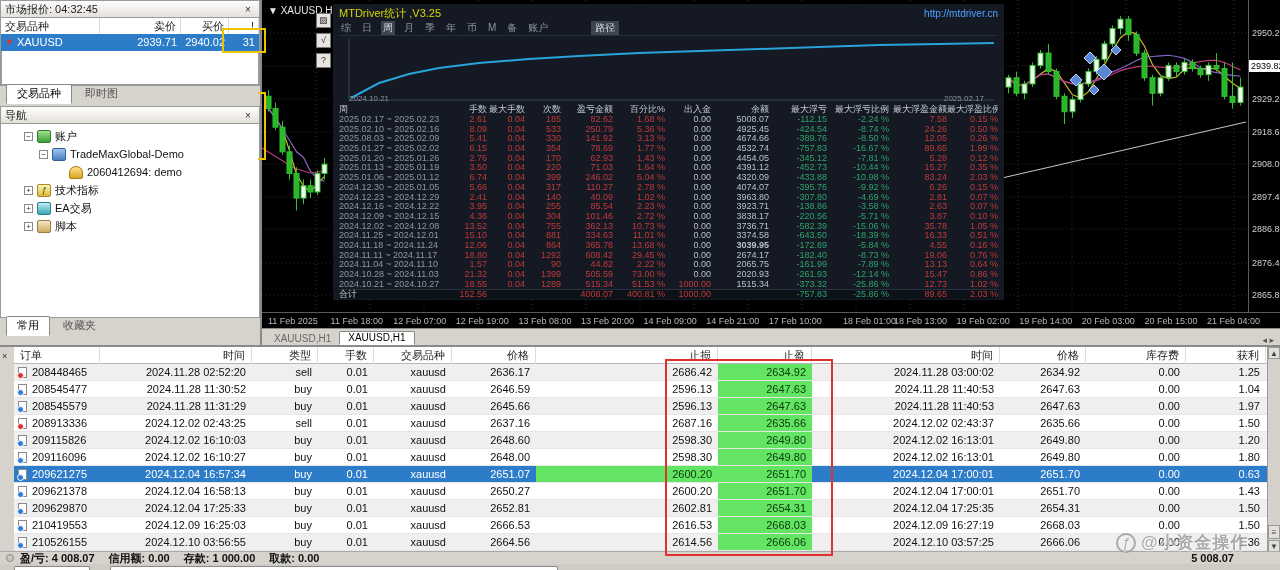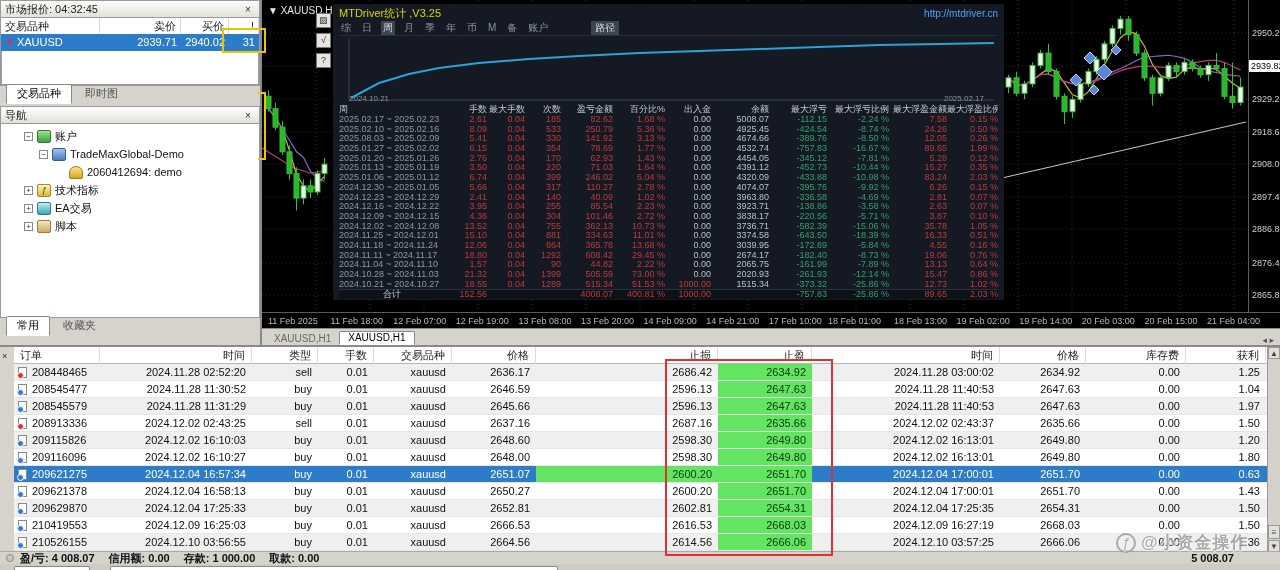--- a/index.html
+++ b/index.html
@@ -467,21 +467,21 @@
             </div>
             <div class="ov-row">
               <span style="color: rgb(141, 151, 163);">2024.12.23 ~ 2024.12.29</span>
               <span style="color: rgb(192, 58, 58);">2.41</span>
               <span style="color: rgb(192, 58, 58);">0.04</span>
               <span style="color: rgb(192, 58, 58);">140</span>
               <span style="color: rgb(192, 58, 58);">40.09</span>
               <span style="color: rgb(192, 58, 58);">1.02 %</span>
               <span style="color: rgb(185, 193, 203);">0.00</span>
               <span style="color: rgb(185, 193, 203);">3963.80</span>
-              <span style="color: rgb(46, 163, 107);">-336.58</span>
+              <span style="color: rgb(46, 163, 107);">-307.80</span>
               <span style="color: rgb(46, 163, 107);">-4.69 %</span>
               <span style="color: rgb(192, 58, 58);">2.81</span>
               <span style="color: rgb(192, 58, 58);">0.07 %</span>
             </div>
             <div class="ov-row">
               <span style="color: rgb(141, 151, 163);">2024.12.16 ~ 2024.12.22</span>
               <span style="color: rgb(192, 58, 58);">3.95</span>
               <span style="color: rgb(192, 58, 58);">0.04</span>
               <span style="color: rgb(192, 58, 58);">255</span>
               <span style="color: rgb(192, 58, 58);">85.54</span>
@@ -536,21 +536,21 @@
               <span style="color: rgb(192, 58, 58);">0.51 %</span>
             </div>
             <div class="ov-row">
               <span style="color: rgb(141, 151, 163);">2024.11.18 ~ 2024.11.24</span>
               <span style="color: rgb(192, 58, 58);">12.06</span>
               <span style="color: rgb(192, 58, 58);">0.04</span>
               <span style="color: rgb(192, 58, 58);">864</span>
               <span style="color: rgb(192, 58, 58);">365.78</span>
               <span style="color: rgb(192, 58, 58);">13.68 %</span>
               <span style="color: rgb(185, 193, 203);">0.00</span>
-              <span style="color: rgb(185, 193, 203);">3039.95</span>
+              <span style="color: rgb(185, 193, 203); font-weight: bold;">3039.95</span>
               <span style="color: rgb(46, 163, 107);">-172.89</span>
               <span style="color: rgb(46, 163, 107);">-5.84 %</span>
               <span style="color: rgb(192, 58, 58);">4.55</span>
               <span style="color: rgb(192, 58, 58);">0.16 %</span>
             </div>
             <div class="ov-row">
               <span style="color: rgb(141, 151, 163);">2024.11.11 ~ 2024.11.17</span>
               <span style="color: rgb(192, 58, 58);">18.80</span>
               <span style="color: rgb(192, 58, 58);">0.04</span>
               <span style="color: rgb(192, 58, 58);">1292</span>
@@ -599,21 +599,21 @@
               <span style="color: rgb(192, 58, 58);">515.34</span>
               <span style="color: rgb(192, 58, 58);">51.53 %</span>
               <span style="color: rgb(192, 58, 58);">1000.00</span>
               <span style="color: rgb(185, 193, 203);">1515.34</span>
               <span style="color: rgb(46, 163, 107);">-373.32</span>
               <span style="color: rgb(46, 163, 107);">-25.86 %</span>
               <span style="color: rgb(192, 58, 58);">12.73</span>
               <span style="color: rgb(192, 58, 58);">1.02 %</span>
             </div>
             <div class="ov-row total">
-              <span style="color: rgb(198, 204, 212); margin-left: 44px;">合计</span>
+              <span style="color: rgb(198, 204, 212);">合计</span>
               <span style="color: rgb(192, 58, 58);">152.56</span>
               <span style="color: rgb(192, 58, 58);"></span>
               <span style="color: rgb(192, 58, 58);"></span>
               <span style="color: rgb(192, 58, 58);">4008.07</span>
               <span style="color: rgb(192, 58, 58);">400.81 %</span>
               <span style="color: rgb(192, 58, 58);">1000.00</span>
               <span style="color: rgb(185, 193, 203);"></span>
               <span style="color: rgb(46, 163, 107);">-757.83</span>
               <span style="color: rgb(46, 163, 107);">-25.86 %</span>
               <span style="color: rgb(192, 58, 58);">89.65</span>
@@ -638,21 +638,21 @@
     <div class="time-axis" id="time-axis">
         <span class="ta-label" style="left: 6px;">11 Feb 2025</span>
         <span class="ta-label" style="left: 68.6px;">11 Feb 18:00</span>
         <span class="ta-label" style="left: 131.2px;">12 Feb 07:00</span>
         <span class="ta-label" style="left: 193.8px;">12 Feb 19:00</span>
         <span class="ta-label" style="left: 256.4px;">13 Feb 08:00</span>
         <span class="ta-label" style="left: 319px;">13 Feb 20:00</span>
         <span class="ta-label" style="left: 381.6px;">14 Feb 09:00</span>
         <span class="ta-label" style="left: 444.2px;">14 Feb 21:00</span>
         <span class="ta-label" style="left: 506.8px;">17 Feb 10:00</span>
-        <span class="ta-label" style="left: 566px;">18 Feb 01:00</span>
+        <span class="ta-label" style="left: 581px;">18 Feb 01:00</span>
         <span class="ta-label" style="left: 632px;">18 Feb 13:00</span>
         <span class="ta-label" style="left: 694.6px;">19 Feb 02:00</span>
         <span class="ta-label" style="left: 757.2px;">19 Feb 14:00</span>
         <span class="ta-label" style="left: 819.8px;">20 Feb 03:00</span>
         <span class="ta-label" style="left: 882.4px;">20 Feb 15:00</span>
         <span class="ta-label" style="left: 945px;">21 Feb 04:00</span>
       </div>
 
     <div class="chart-tabs" id="chart-tabs">
         <span class="ctab">XAUUSD,H1</span>

